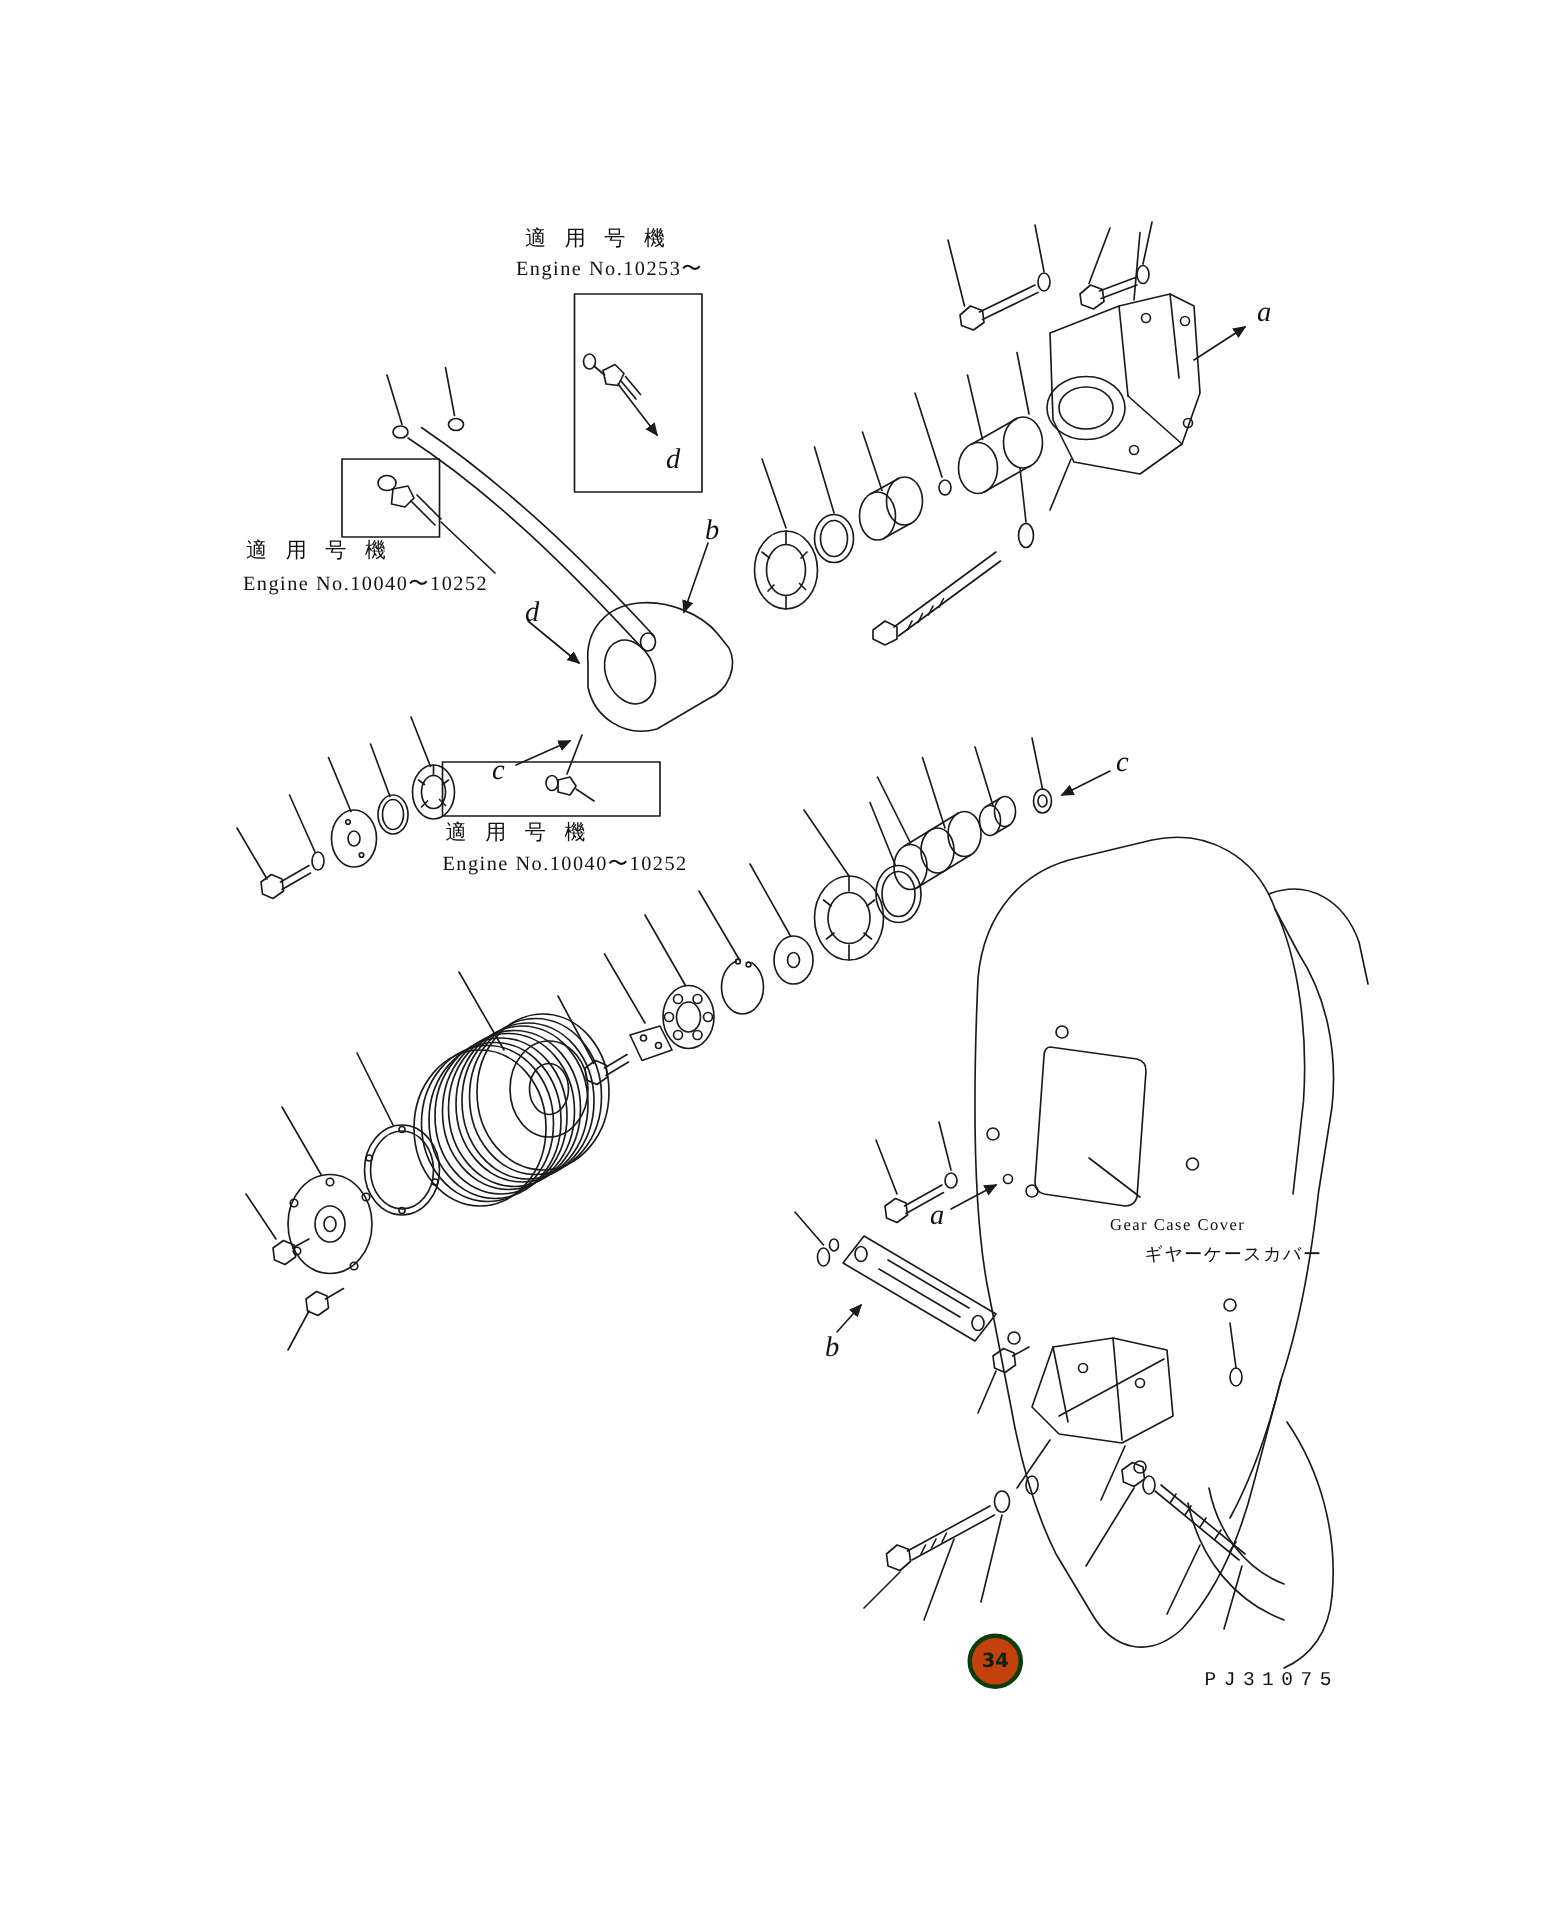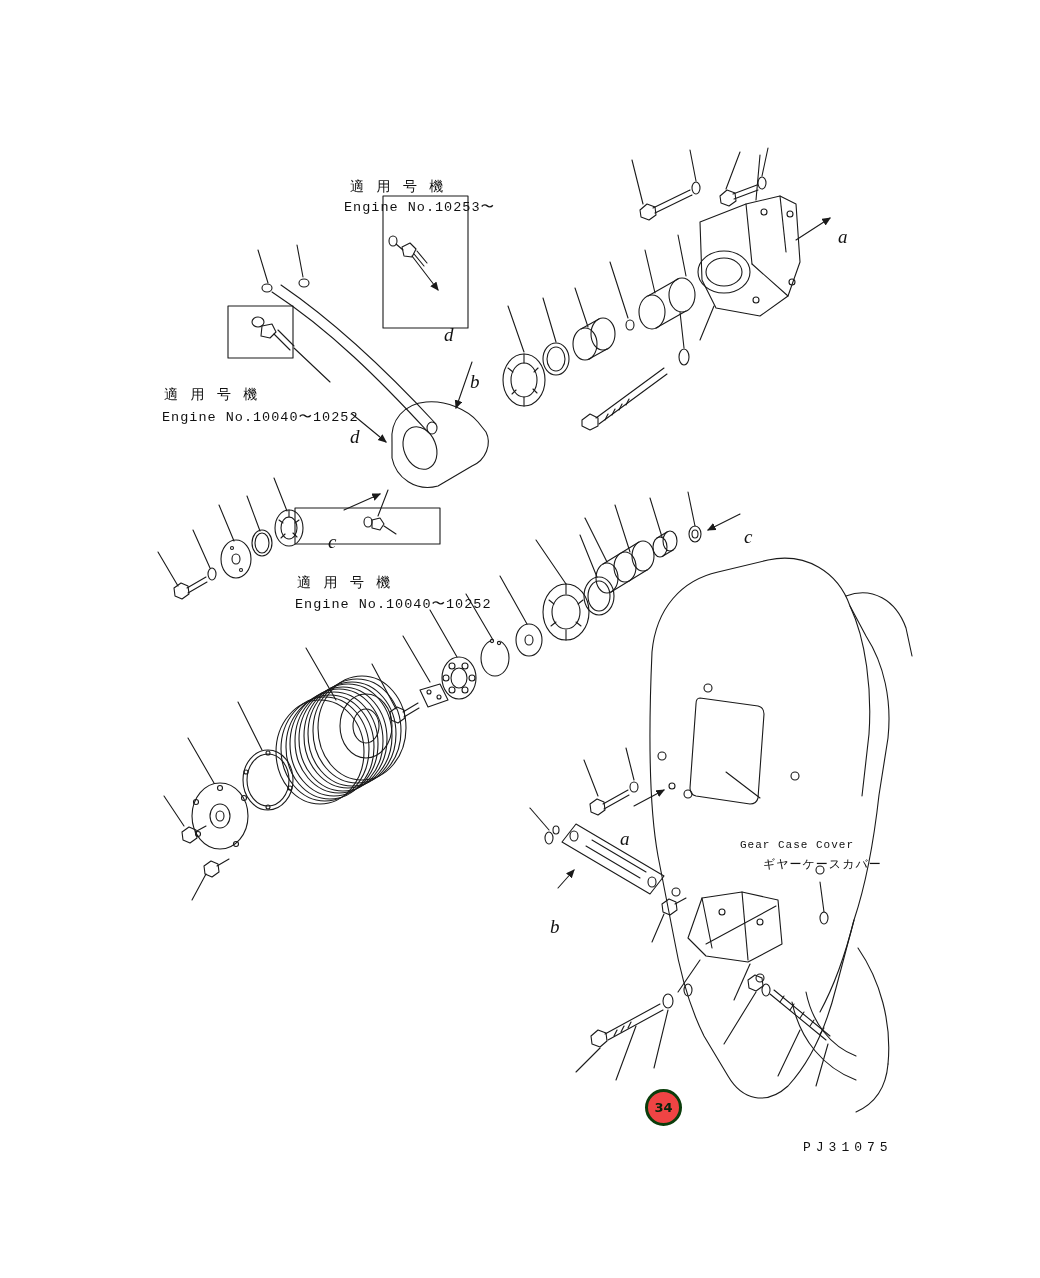--- a/index.html
+++ b/index.html
@@ -10,40 +10,39 @@
     font-family:"Liberation Sans", sans-serif;
     color:#1a1a1a;
     overflow:hidden;
     margin:0 auto;
   }
   svg{position:absolute;left:0;top:0;}
   .lbl{
     position:absolute;
     white-space:nowrap;
     color:#111;
-    margin-top:28px;
   }
   .note-jp{font-size:14px;letter-spacing:4px;font-family:"DejaVu Sans", sans-serif;}
-  .note-en{font-size:13.5px;letter-spacing:1px;font-family:Liberation Mono, monospace;}
+  .note-en{font-size:13.5px;letter-spacing:1px;font-family:Liberation Serif, serif;}
   .callout{
     font-family:"Liberation Serif", serif;
     font-style:italic;
     font-size:19px;
   }
   .code{
     font-family:Liberation Mono, monospace;
     font-size:13px;
     letter-spacing:5px;
   }
   .badge{
     position:absolute;
     left:645px;top:1089px;
     width:37px;height:37px;
     border-radius:50%;
-    background:#ef4444;
+    background:#c2410c;
     border:3px solid #0b3d0b;
     box-sizing:border-box;
     display:flex;align-items:center;justify-content:center;
     font-size:13px;font-weight:bold;color:#07240a;
     font-family:"DejaVu Sans", sans-serif;
   }
 </style>
 </head>
 <body>
 

